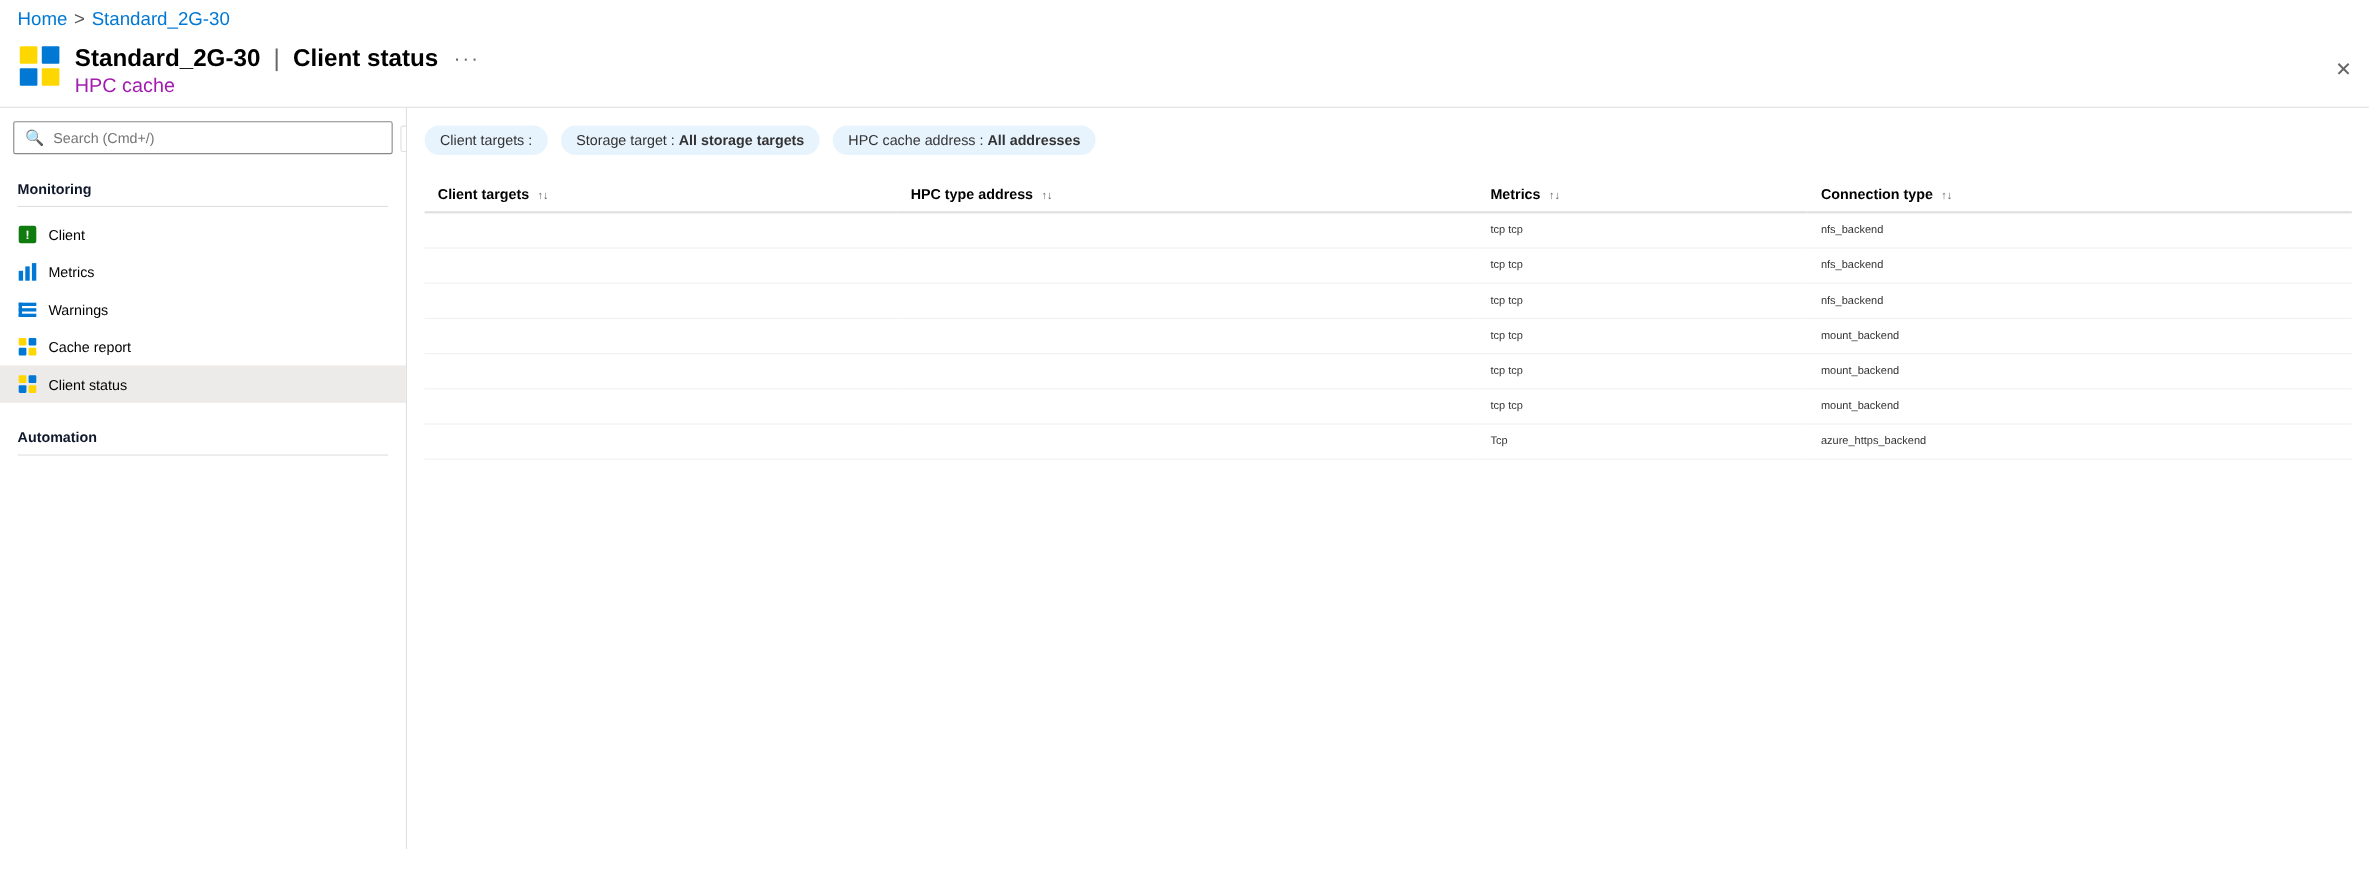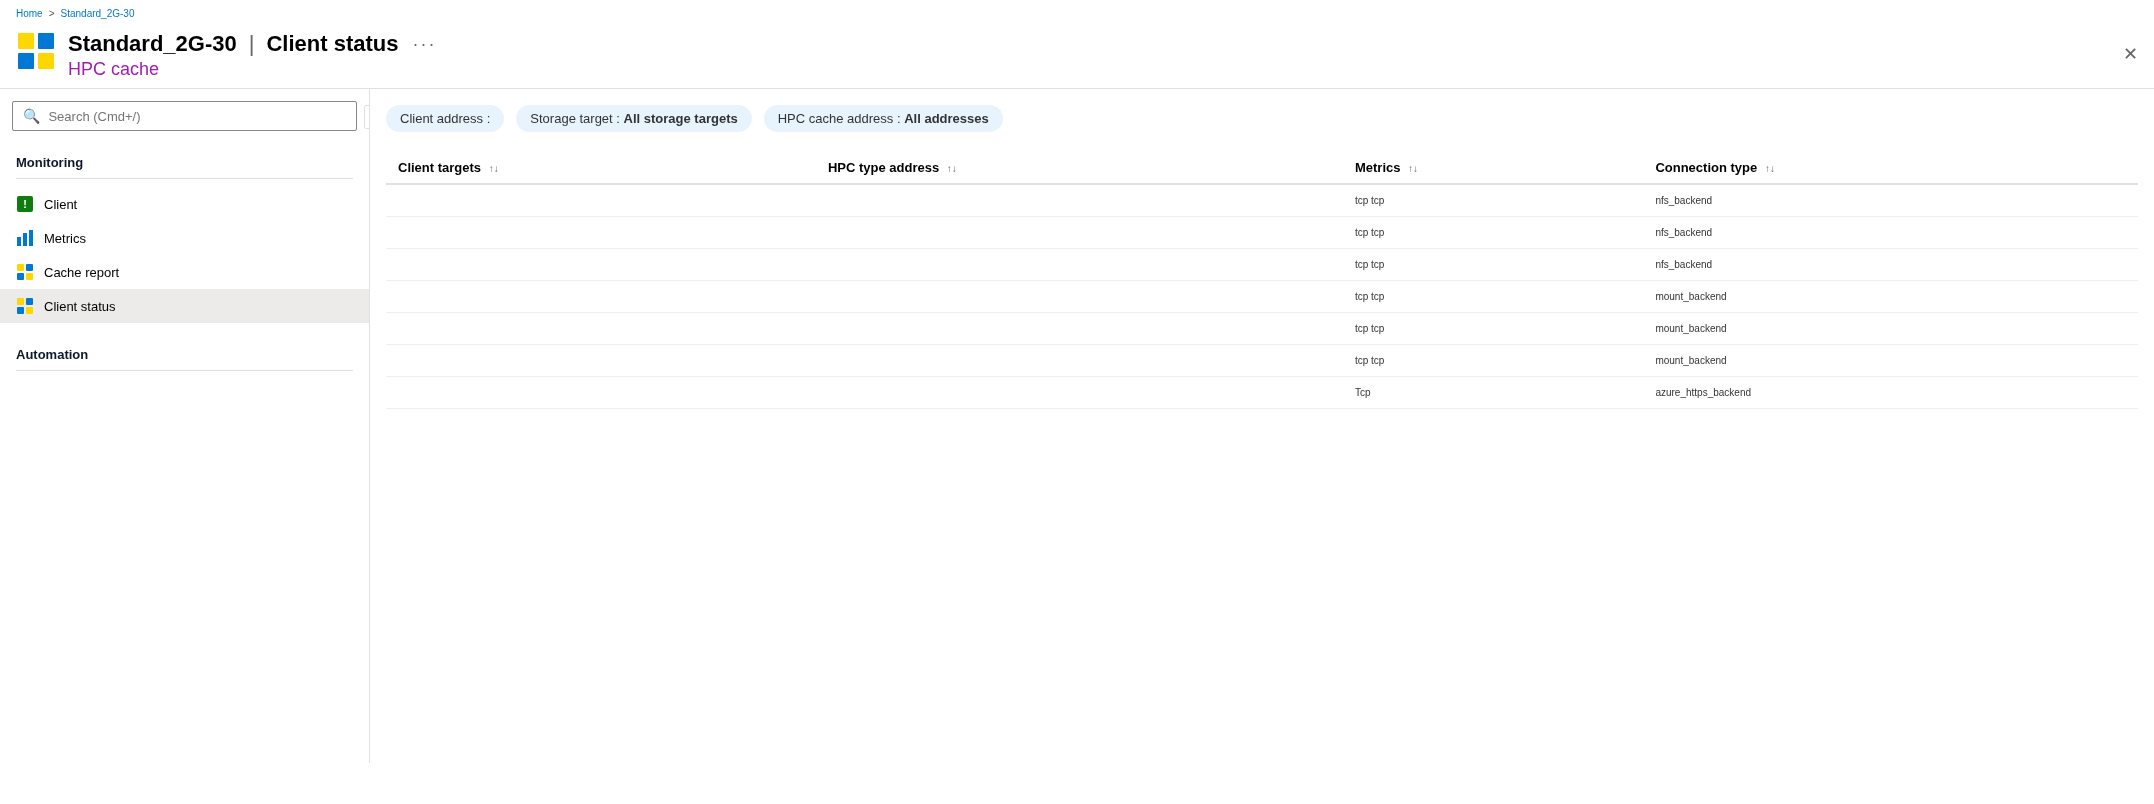--- a/index.html
+++ b/index.html
@@ -174,21 +174,21 @@
     .data-table td {
       padding: 10px 12px;
       font-size: 10px;
       border-bottom: 1px solid #f0f0f0;
       color: #333;
     }
   </style>
 </head>
 <body>
 
-<div style="padding: 8px 16px 0 16px; font-size: 10px; display: flex; align-items: center; gap: 6px;">
+<div style="padding: 8px 16px 0 16px; font-size: 17px; display: flex; align-items: center; gap: 6px;">
   <span style="color: #0078d4; cursor: pointer;">Home</span>
   <span style="color: #555;">&gt;</span>
   <span style="color: #0078d4; cursor: pointer;">Standard_2G-30</span>
 </div>
 
 <div class="header-section">
 
   <div class="header-icon">
     <svg width="40" height="40" viewBox="0 0 40 40">
       <rect x="2" y="2" width="16" height="16" rx="1" fill="#ffd700"></rect>
@@ -239,20 +239,31 @@
       <span class="nav-icon">
         <svg width="18" height="18" viewBox="0 0 18 18">
           <rect x="1" y="8" width="4" height="9" fill="#0078d4"></rect>
           <rect x="7" y="4" width="4" height="13" fill="#0078d4"></rect>
           <rect x="13" y="1" width="4" height="16" fill="#0078d4"></rect>
         </svg>
       </span>
       <span>Metrics</span>
     </div>
 
+    <div class="nav-item">
+      <span class="nav-icon">
+        <svg width="18" height="18" viewBox="0 0 18 18">
+          <rect x="1" y="3" width="16" height="3" fill="#0078d4"></rect>
+          <rect x="1" y="8" width="16" height="3" fill="#0078d4"></rect>
+          <rect x="1" y="13" width="16" height="3" fill="#0078d4"></rect>
+          <rect x="1" y="3" width="3" height="13" fill="#0078d4"></rect>
+        </svg>
+      </span>
+      <span>Warnings</span>
+    </div>
 
     <div class="nav-item">
       <span class="nav-icon">
         <svg width="18" height="18" viewBox="0 0 18 18">
           <rect x="1" y="1" width="7" height="7" rx="1" fill="#ffd700"></rect>
           <rect x="10" y="1" width="7" height="7" rx="1" fill="#0078d4"></rect>
           <rect x="1" y="10" width="7" height="7" rx="1" fill="#0078d4"></rect>
           <rect x="10" y="10" width="7" height="7" rx="1" fill="#ffd700"></rect>
         </svg>
       </span>
@@ -273,21 +284,21 @@
 
     <div class="nav-section-label" style="margin-top: 16px;">Automation</div>
     <hr class="nav-divider">
 
   </div>
 
   <div class="content-area">
 
     <div class="filter-bar">
       <button class="filter-chip">
-        <span>Client address :</span>
+        <span>Client targets :</span>
       </button>
       <button class="filter-chip">
         <span>Storage target : <strong>All storage targets</strong></span>
       </button>
       <button class="filter-chip">
         <span>HPC cache address : <strong>All addresses</strong></span>
       </button>
     </div>
 
     <div class="table-container">

